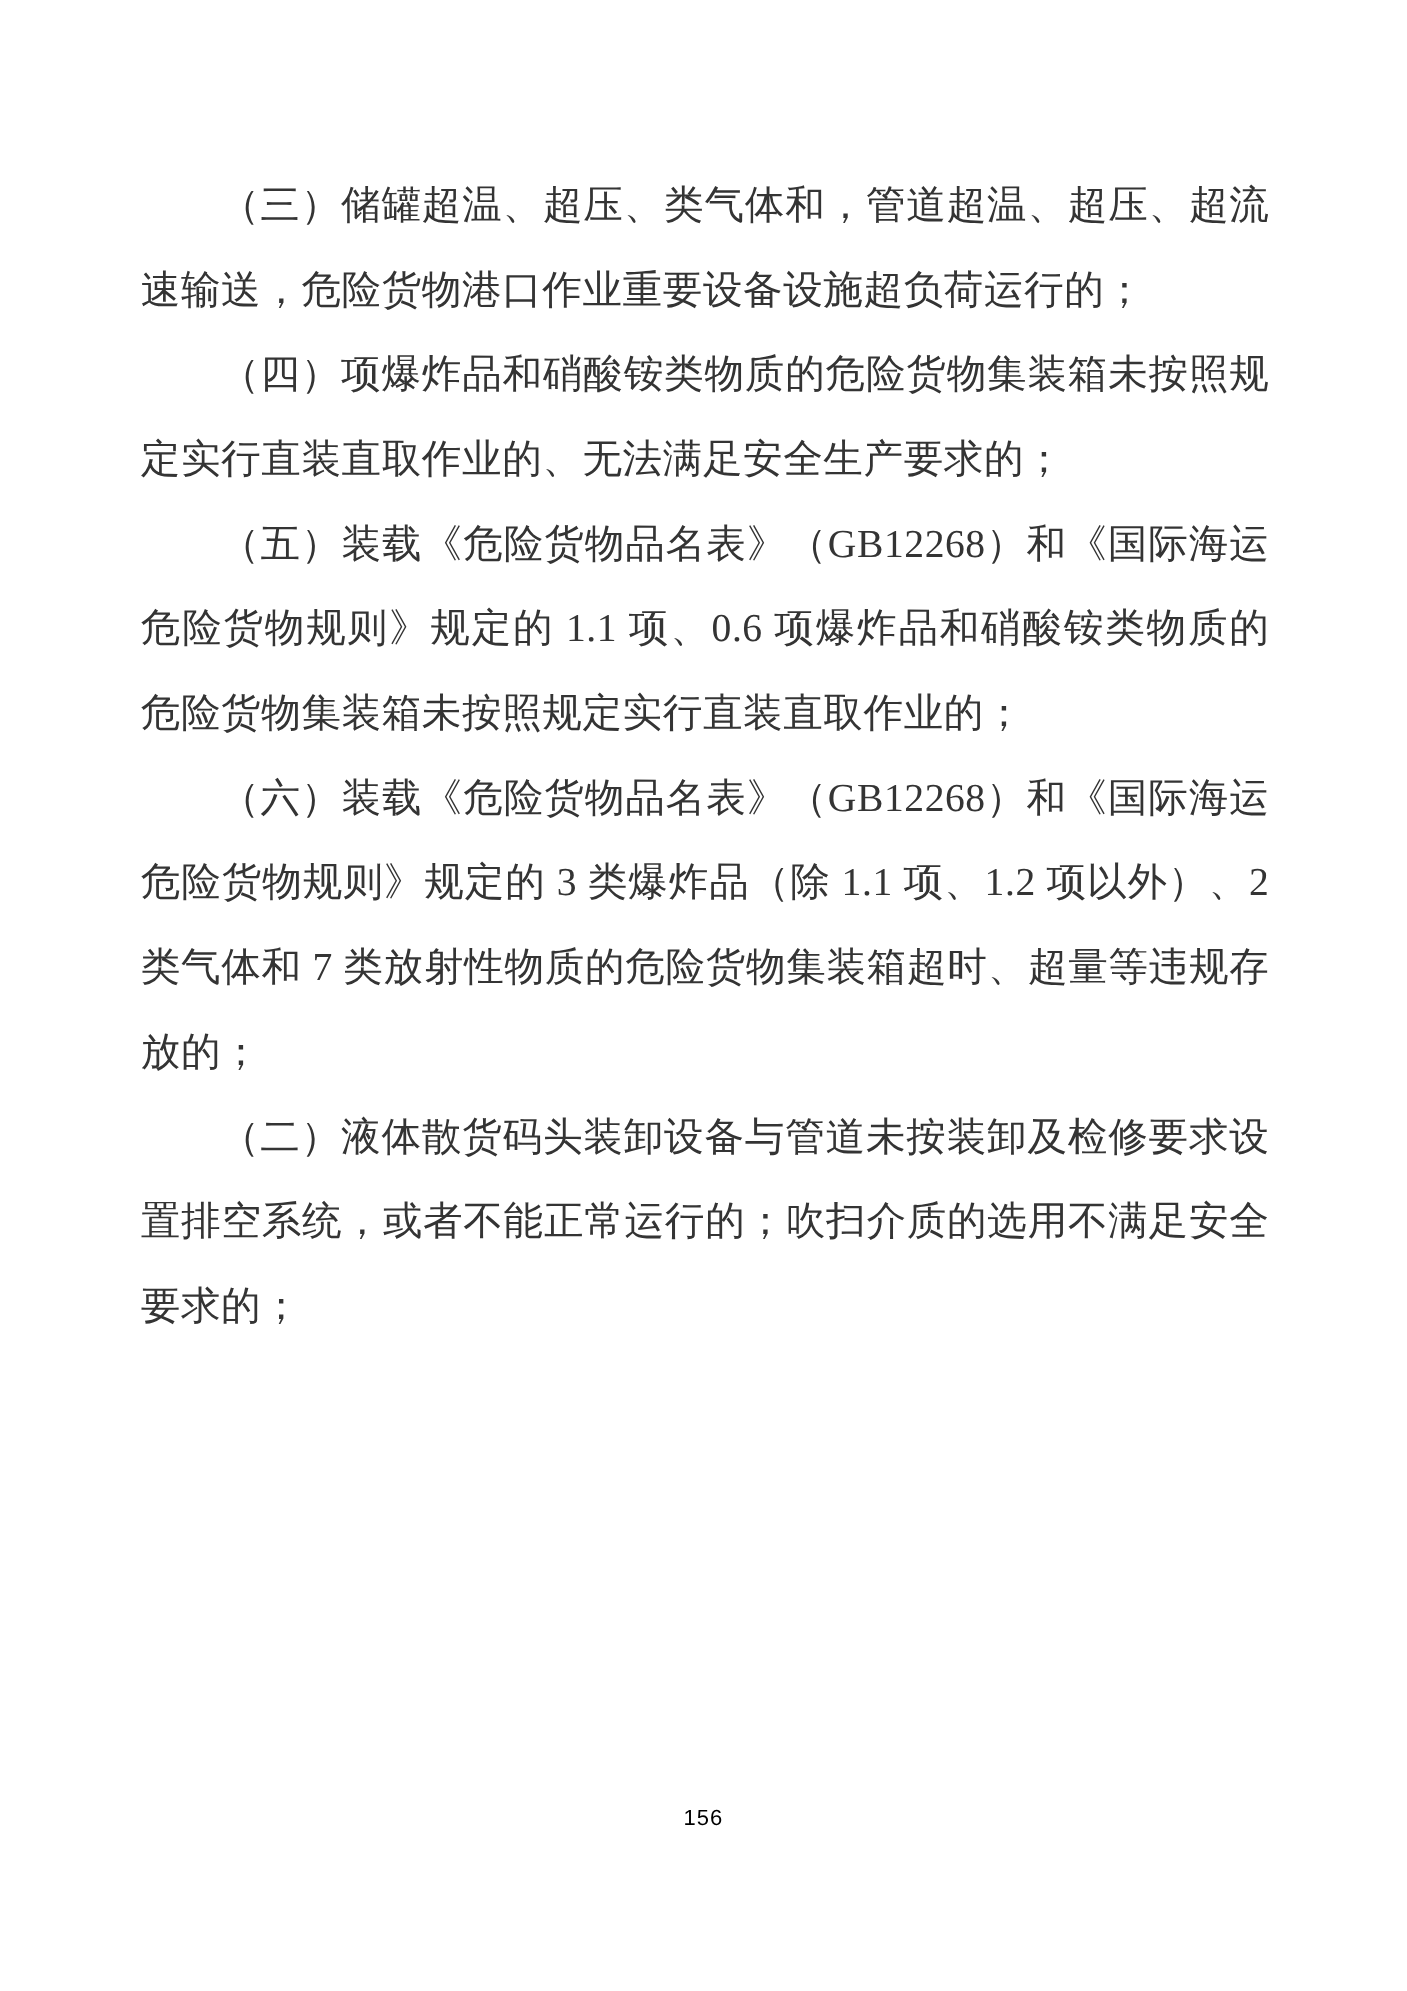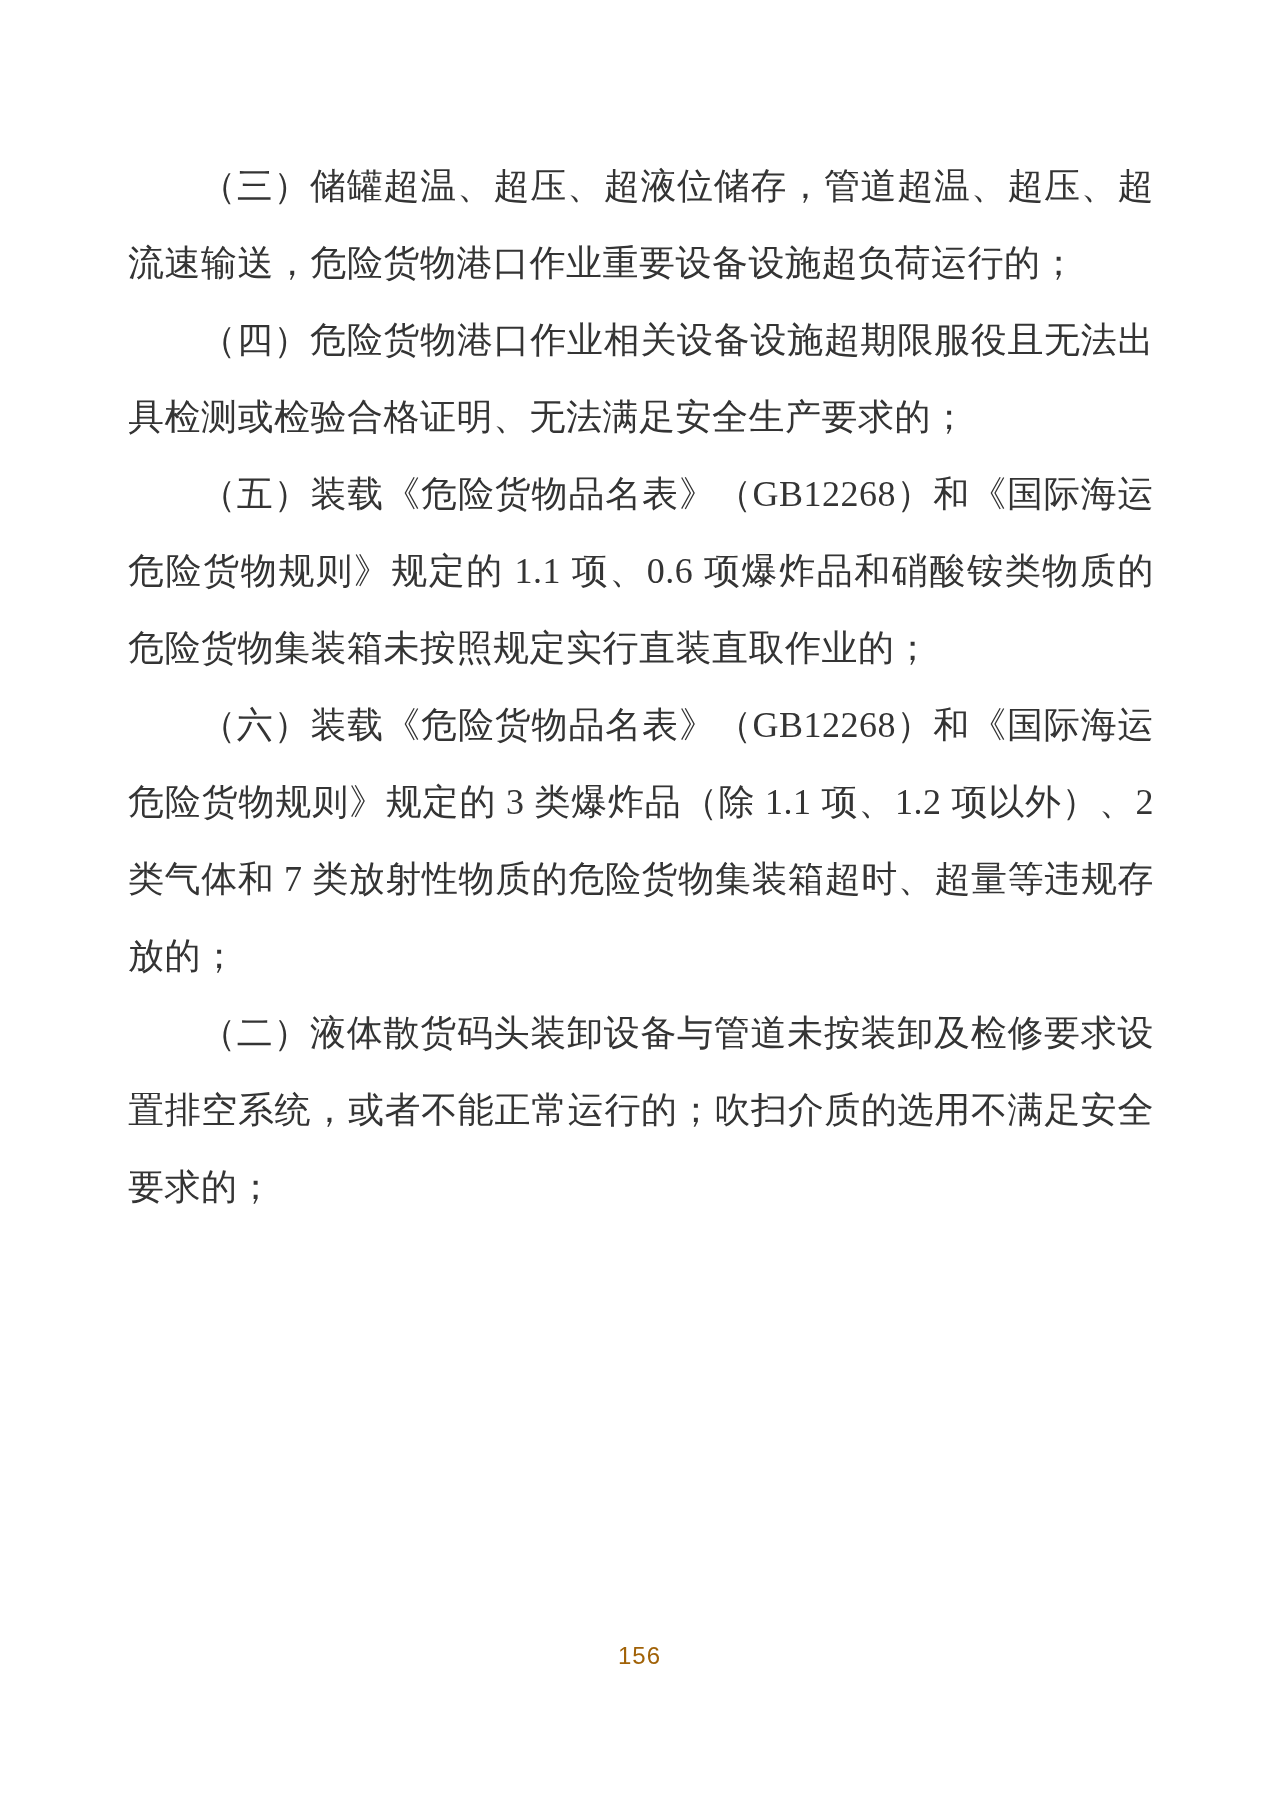--- a/index.html
+++ b/index.html
@@ -46,35 +46,35 @@
   }
   .page-footer {
     position: absolute;
     top: 1642px;
     left: 0;
     width: 1279px;
     text-align: center;
   }
   .page-number {
     font-family: "Liberation Sans", sans-serif;
-    font-size: 24px;
-    color: #a16207;
+    font-size: 20px;
+    color: #000000;
     letter-spacing: 1px;
   }
 </style>
 </head>
 <body>
 
 <div class="page">
 
   <main class="text-block">
 
-    <p class="para">（三）储罐超温、超压、超液位储存，管道超温、超压、超流速输送，危险货物港口作业重要设备设施超负荷运行的；</p>
+    <p class="para">（三）储罐超温、超压、类气体和，管道超温、超压、超流速输送，危险货物港口作业重要设备设施超负荷运行的；</p>
 
-    <p class="para">（四）危险货物港口作业相关设备设施超期限服役且无法出具检测或检验合格证明、无法满足安全生产要求的；</p>
+    <p class="para">（四）项爆炸品和硝酸铵类物质的危险货物集装箱未按照规定实行直装直取作业的、无法满足安全生产要求的；</p>
 
     <p class="para">（五）装载《危险货物品名表》（GB12268）和《国际海运危险货物规则》规定的 1.1 项、0.6 项爆炸品和硝酸铵类物质的危险货物集装箱未按照规定实行直装直取作业的；</p>
 
     <p class="para">（六）装载《危险货物品名表》（GB12268）和《国际海运危险货物规则》规定的 3 类爆炸品（除 1.1 项、1.2 项以外）、2 类气体和 7 类放射性物质的危险货物集装箱超时、超量等违规存放的；</p>
 
 
 
 
     <p class="para">（二）液体散货码头装卸设备与管道未按装卸及检修要求设置排空系统，或者不能正常运行的；吹扫介质的选用不满足安全要求的；</p>
 

